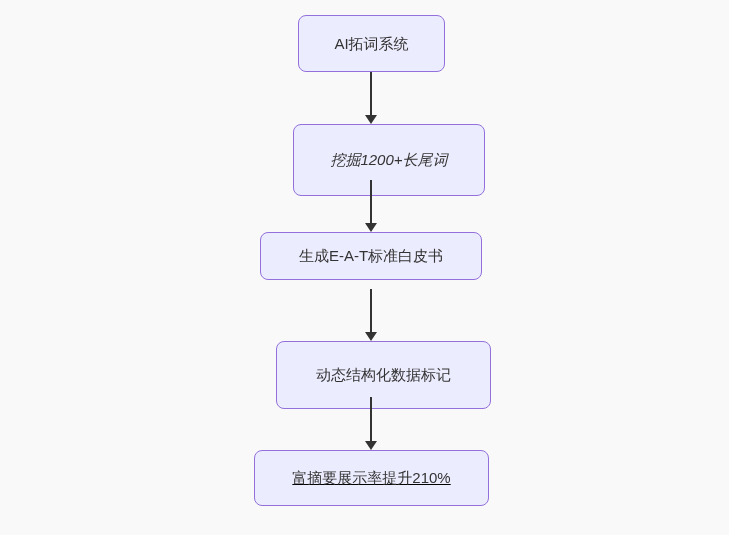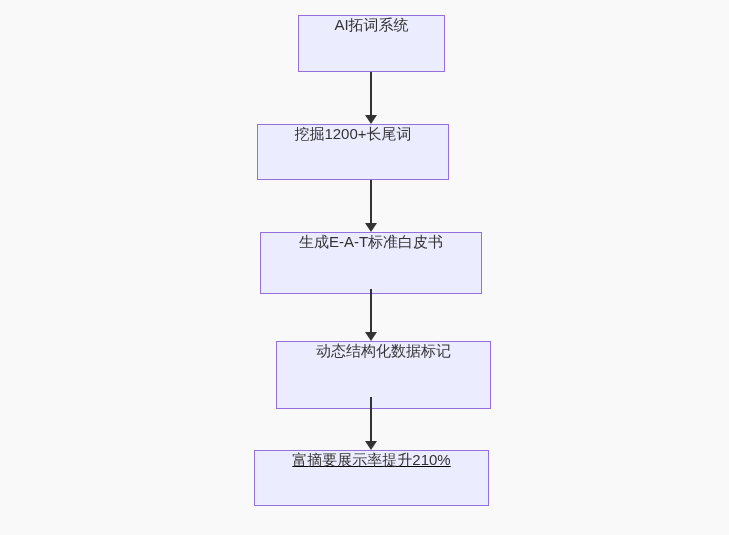--- a/index.html
+++ b/index.html
@@ -15,23 +15,23 @@
     width: 729px;
     height: 535px;
     background: var(--canvas-bg, #f9f9f9);
     overflow: hidden;
   }
   .node {
     position: absolute;
     box-sizing: border-box;
     background: var(--node-fill, #ECECFF);
     border: 1px solid var(--node-border, #9370DB);
-    border-radius: 0;
+    border-radius: 8px;
     display: flex;
-    align-items: flex-start;
+    align-items: center;
     justify-content: center;
   }
   .node-label {
     color: var(--text-color, #333333);
     font-size: 15px;
     line-height: 1.2;
     white-space: nowrap;
     text-align: center;
   }
   .arrow {
@@ -62,30 +62,30 @@
 
   <div class="node" style="left:298px; top:15px; width:147px; height:57px;">
     <span class="node-label">AI拓词系统</span>
   </div>
 
   <div class="arrow" style="left:365px; top:72px; height:52px;">
     <div class="arrow-line"></div>
     <div class="arrow-head"></div>
   </div>
 
-  <div class="node" style="left:257px; top:124px; width:192px; height:56px;">
+  <div class="node" style="left:293px; top:124px; width:192px; height:72px;font-style:italic;">
     <span class="node-label">挖掘1200+长尾词</span>
   </div>
 
   <div class="arrow" style="left:365px; top:180px; height:52px;">
     <div class="arrow-line"></div>
     <div class="arrow-head"></div>
   </div>
 
-  <div class="node" style="left:260px; top:232px; width:222px; height:62px;">
+  <div class="node" style="left:260px; top:232px; width:222px; height:48px;">
     <span class="node-label">生成E-A-T标准白皮书</span>
   </div>
 
   <div class="arrow" style="left:365px; top:289px; height:52px;">
     <div class="arrow-line"></div>
     <div class="arrow-head"></div>
   </div>
 
   <div class="node" style="left:276px; top:341px; width:215px; height:68px;">
     <span class="node-label">动态结构化数据标记</span>

